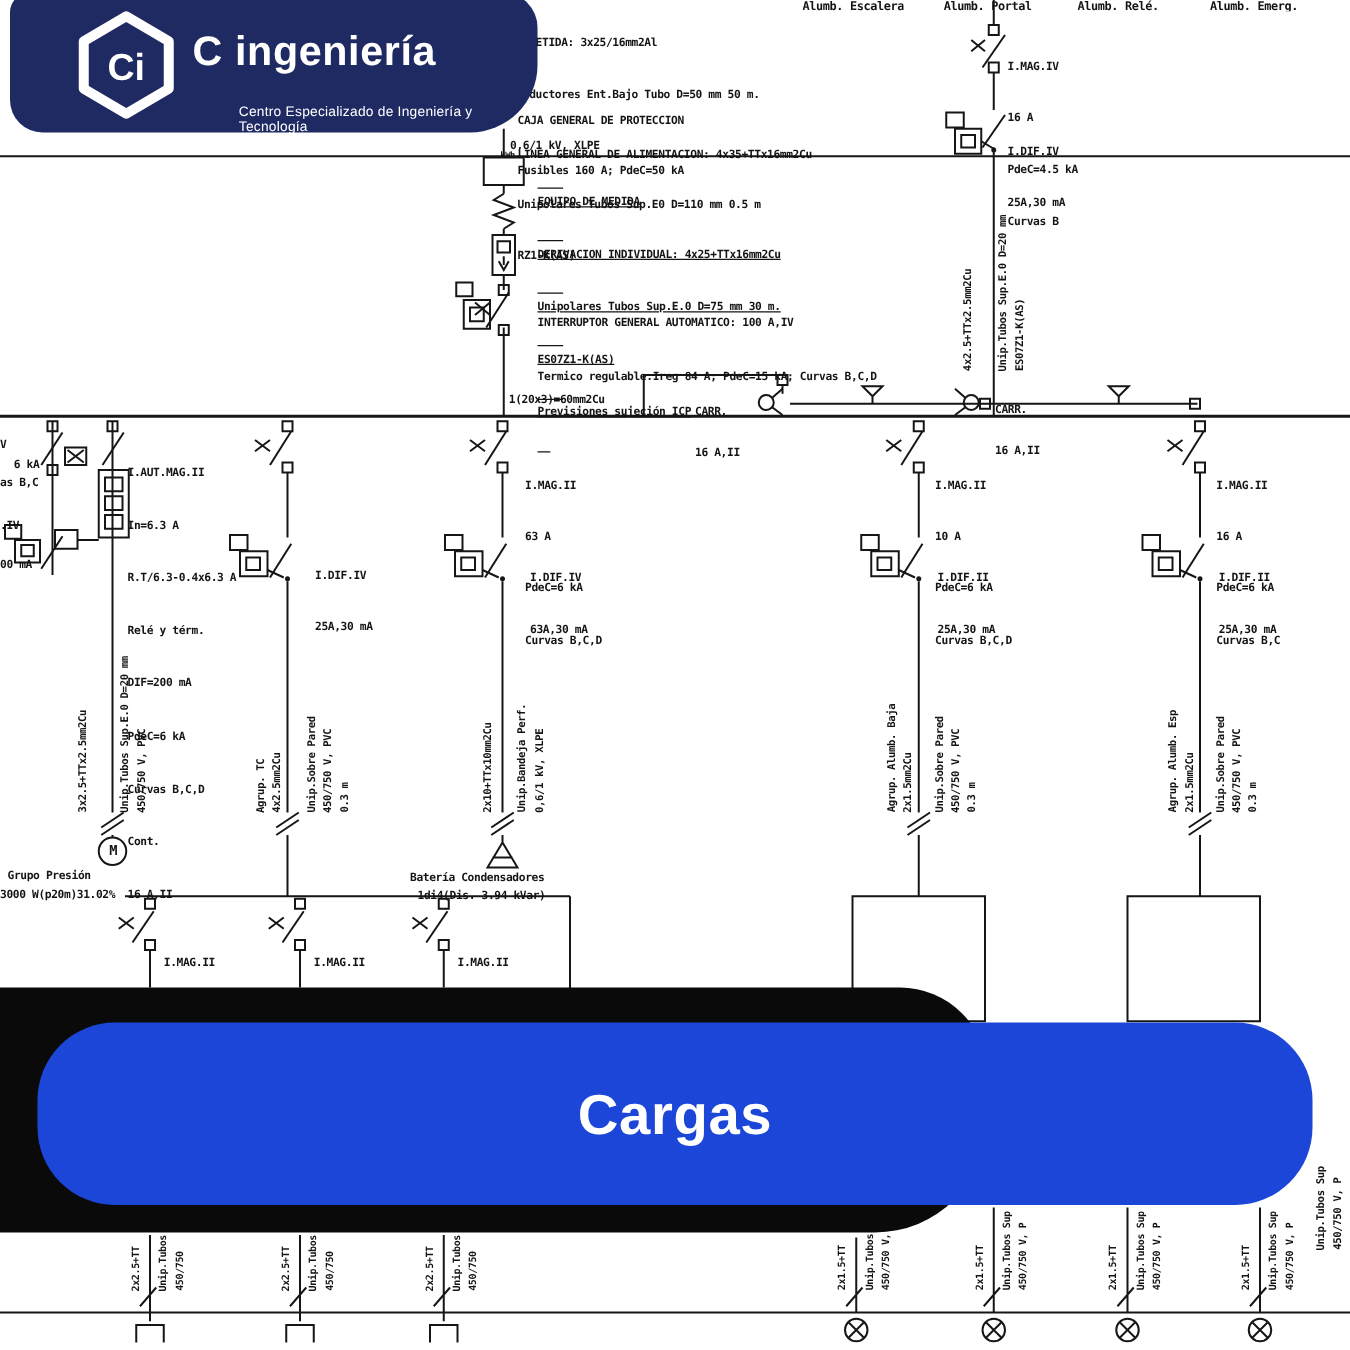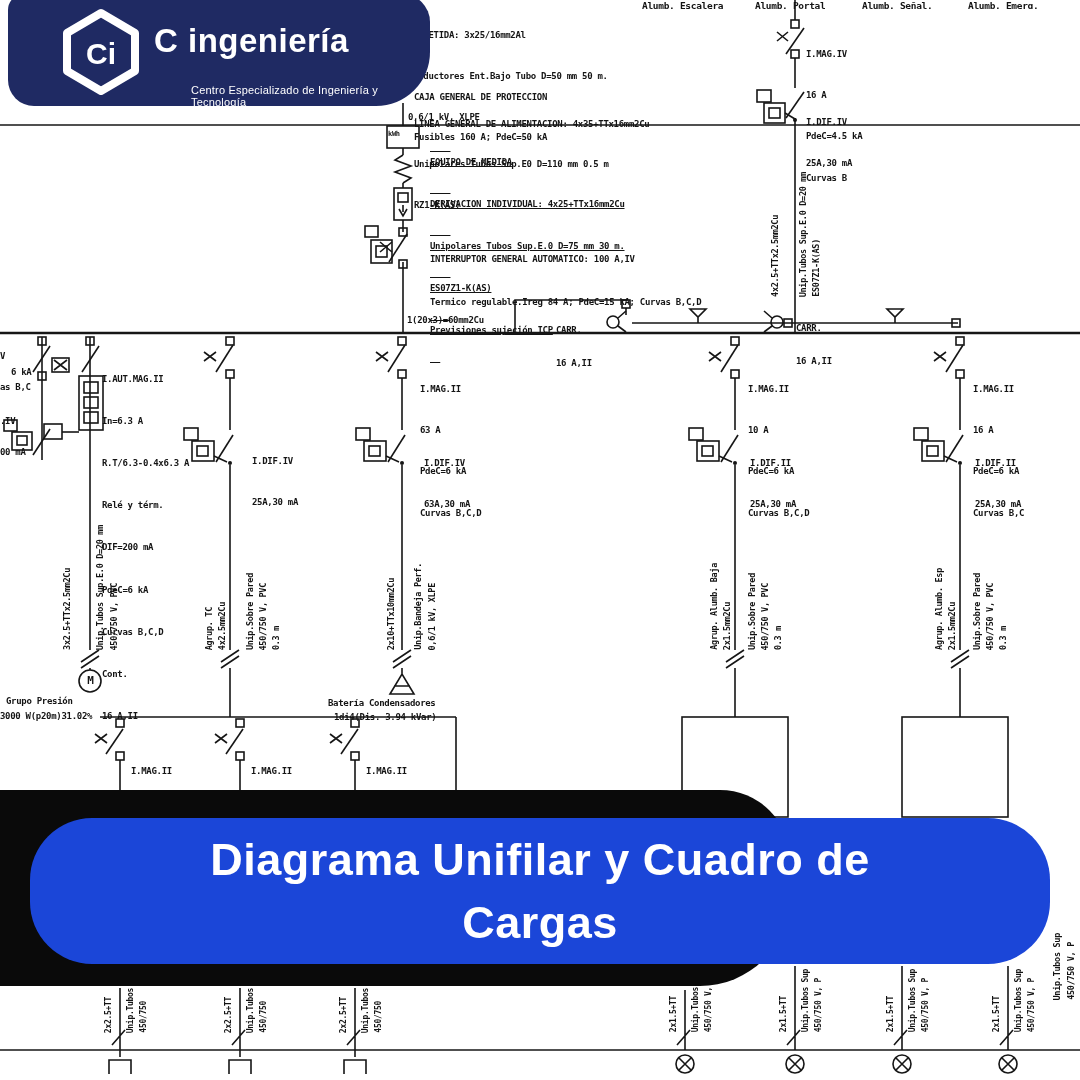--- a/index.html
+++ b/index.html
@@ -222,21 +222,21 @@
   </div>
   <div class="t lh13" style="left:414px;top:63px;">
     <span class="ln">CAJA GENERAL DE PROTECCION</span>
     <span class="ln">Fusibles 160 A; PdeC=50 kA</span>
   </div>
   <div class="t lh13" style="left:414px;top:90px;">
     <span class="ln">LINEA GENERAL DE ALIMENTACION: 4x35+TTx16mm2Cu</span>
     <span class="ln">Unipolares Tubos Sup.E0 D=110 mm 0.5 m</span>
     <span class="ln">RZ1-K(AS)</span>
   </div>
-  <div class="t tiny" style="left:388px;top:130px;width:24px;text-align:left;">kWh</div>
+  <div class="t tiny" style="left:388px;top:120px;width:24px;text-align:right;">kWh</div>
   <div class="t lh15" style="left:430px;top:127px;text-decoration:underline;">
     <span class="ln">EQUIPO DE MEDIDA</span>
     <span class="ln">DERIVACION INDIVIDUAL: 4x25+TTx16mm2Cu</span>
     <span class="ln">Unipolares Tubos Sup.E.0 D=75 mm 30 m.</span>
     <span class="ln">ES07Z1-K(AS)</span>
     <span class="ln">Previsiones sujeción ICP</span>
   </div>
   <div class="t lh16" style="left:430px;top:223px;">
     <span class="ln">INTERRUPTOR GENERAL AUTOMATICO: 100 A,IV</span>
     <span class="ln">Termico regulable.Ireg 84 A; PdeC=15 kA; Curvas B,C,D</span>
@@ -389,26 +389,25 @@
   <span class="v vs" style="left:1014px;bottom:48px;">Unip.Tubos Sup</span>
   <span class="v vs" style="left:1027px;bottom:48px;">450/750 V, P</span>
   <span class="v" style="left:1052px;bottom:80px;">Unip.Tubos Sup</span>
   <span class="v" style="left:1066px;bottom:80px;">450/750 V, P</span>
 
   <div class="clip" style="left:80px;">(T) Emerg.</div>
   <div class="clip" style="left:200px;">(T) Alumb.</div>
   <div class="clip" style="left:318px;">(T) TC</div>
   <div class="clip" style="left:642px;">Alumb. Escalera</div>
   <div class="clip" style="left:755px;">Alumb. Portal</div>
-  <div class="clip" style="left:862px;">Alumb. Señal.</div>
+  <div class="clip" style="left:862px;">Alumb. Relé.</div>
   <div class="clip" style="left:968px;">Alumb. Emerg.</div>
 
   <div class="banner-shadow" style="background: rgb(10, 10, 10);"></div>
   <div class="banner" style="background: rgb(27, 70, 216);">
-    <div class="bl">Diagrama Unifilar y Cuadro de</div>
     <div class="bl">Cargas</div>
   </div>
 
   <div class="logo-card" style="background: rgb(31, 42, 99);">
     <svg class="hex" width="82" height="88" viewBox="0 0 82 88">
       <polygon points="41,5 75,25 75,63 41,83 7,63 7,25" fill="none" stroke="#ffffff" stroke-width="8" stroke-linejoin="round"></polygon>
       <text x="41" y="56" text-anchor="middle" fill="#ffffff" font-family="Liberation Sans, sans-serif" font-weight="700" font-size="30">Ci</text>
     </svg>
     <div class="logo-title">C ingeniería</div>
     <div class="logo-sub">Centro Especializado de Ingeniería y Tecnología</div>

